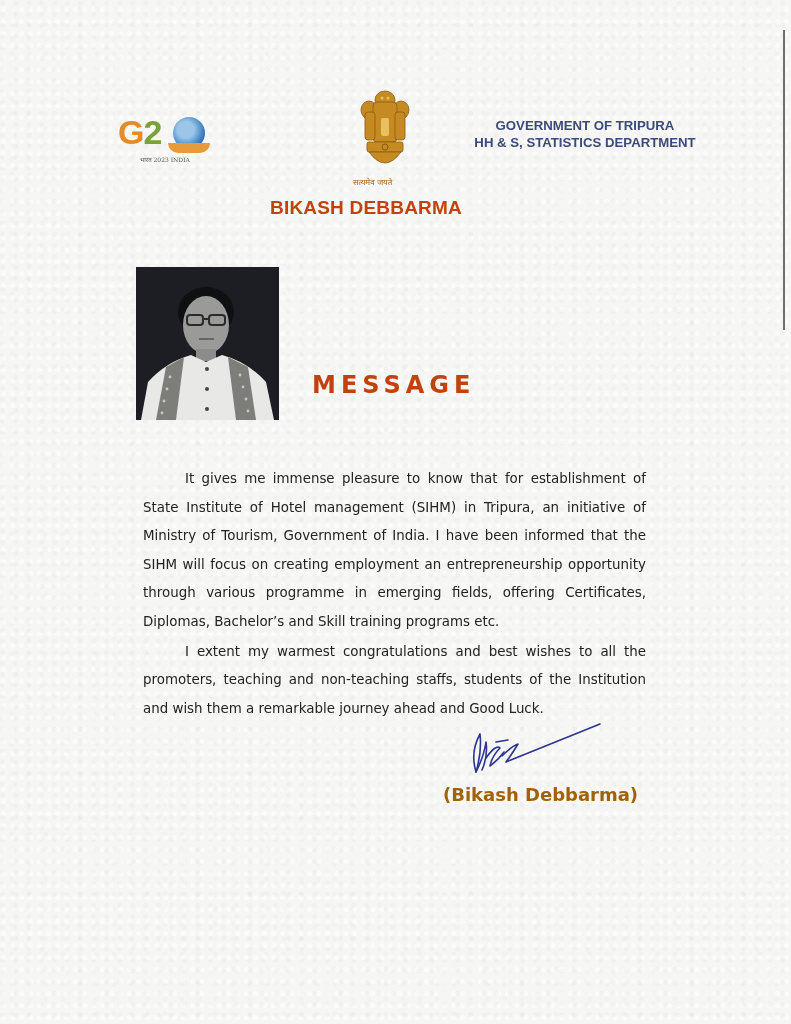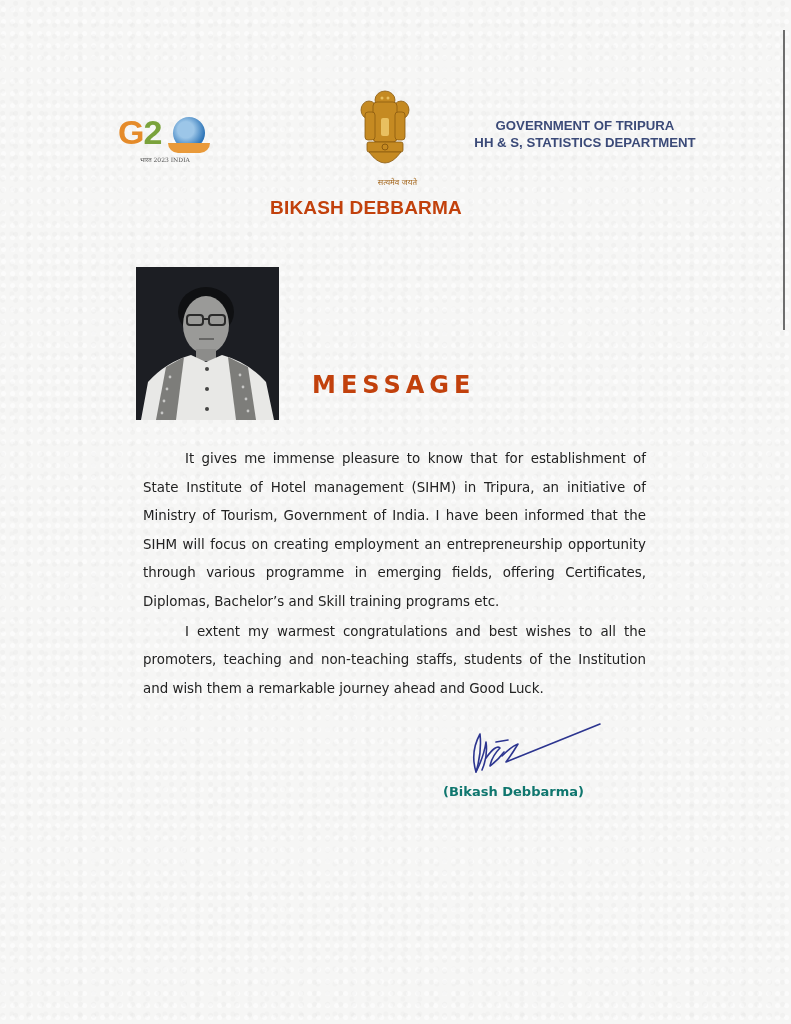--- a/index.html
+++ b/index.html
@@ -32,21 +32,21 @@
     position:absolute; left:50px; top:30px; width:42px; height:10px;
     border-radius:0 0 30px 30px; background:#e99a3a;
   }
   .g20-sub {
     position:absolute; left:22px; top:43px; font-family:"DejaVu Serif", serif;
     font-size:6px; color:#555;
   }
   .emblem { position:absolute; left:353px; top:88px; width:64px; height:100px; }
   .emblem-svg { position:absolute; left:6px; top:0; }
   .emblem-motto {
-    position:absolute; left:0; top:88px; width:64px; text-align:right;
+    position:absolute; left:0; top:88px; width:64px; text-align:left;
     font-size:8px; color:#a36419; font-family:"DejaVu Sans", sans-serif;
   }
   .office {
     position:absolute; left:450px; top:117px; width:270px; text-align:center;
     font-family:"Liberation Sans", sans-serif; font-weight:bold; font-size:13.2px;
     line-height:17px; color:#3b4a78;
   }
   .name-header {
     position:absolute; left:270px; top:197px; width:240px; text-align:left;
     font-family:"Liberation Sans", sans-serif; font-weight:bold; font-size:19px;
@@ -55,30 +55,30 @@
   .photo {
     position:absolute; left:136px; top:267px; width:143px; height:153px;
     background:#1b1d22; overflow:hidden;
   }
   .message-title {
     position:absolute; left:312px; top:371px;
     font-family:"DejaVu Sans", sans-serif; font-weight:bold; font-size:24px;
     letter-spacing:5px; color:#c2410c;
   }
   .body-text {
-    position:absolute; left:143px; top:445px; width:503px;
+    position:absolute; left:143px; top:465px; width:503px;
     font-family:"DejaVu Sans", sans-serif; font-size:13.4px; line-height:28.6px;
     color:#222; text-align:justify;
   }
   .body-text p { margin:0; text-indent:42px; }
   .body-text p + p { margin-top:1px; }
   .signature { position:absolute; left:462px; top:722px; width:140px; height:60px; }
   .signatory {
     position:absolute; left:443px; top:784px;
-    font-family:"DejaVu Sans", sans-serif; font-weight:bold; font-size:13px; color:#0f766e;
+    font-family:"DejaVu Sans", sans-serif; font-weight:bold; font-size:18px; color:#a16207;
   }
 </style>
 </head>
 <body>
 
 <div class="edge-line"></div>
 
 <div class="g20">
   <div class="g20-text"><span class="g">G</span><span class="two">2</span></div>
   <div class="g20-globe"></div>

